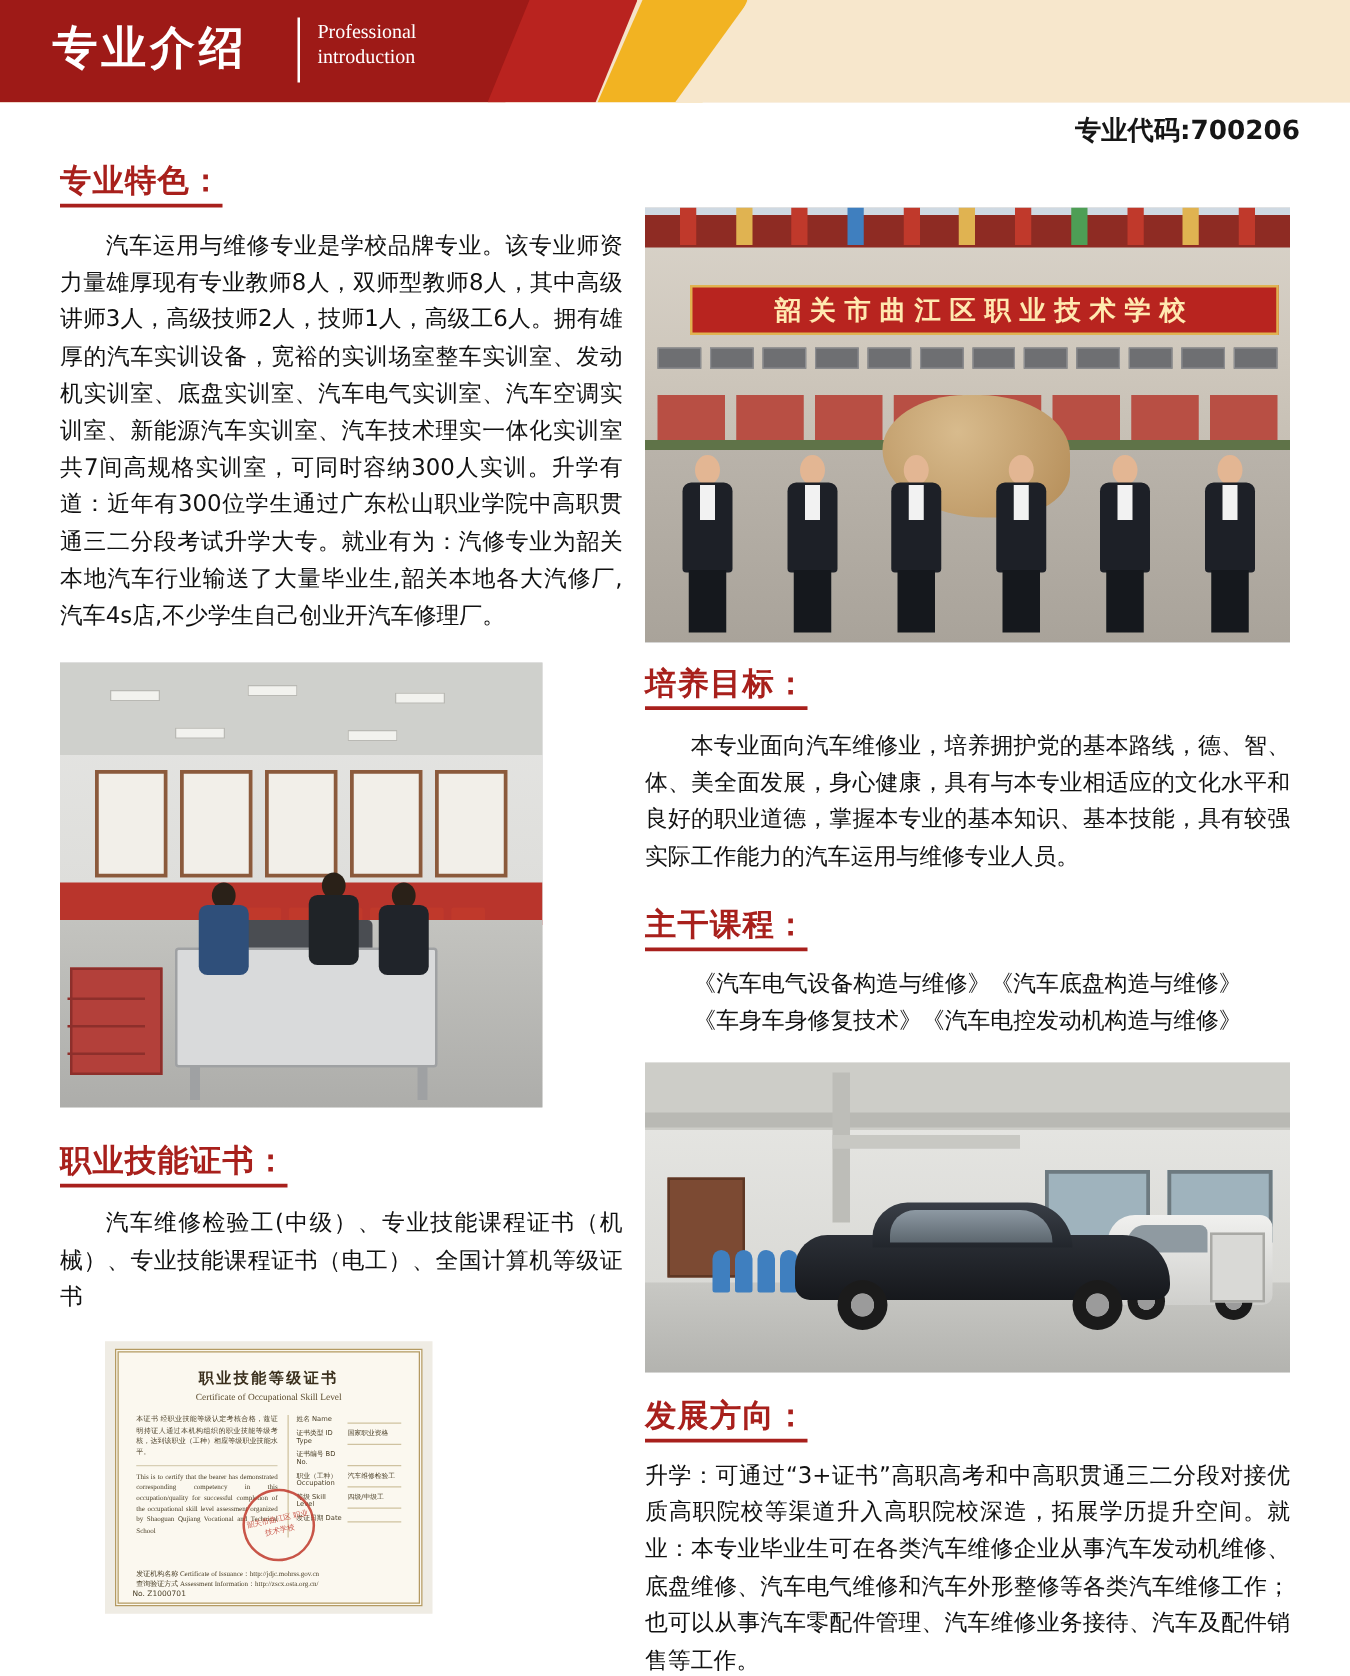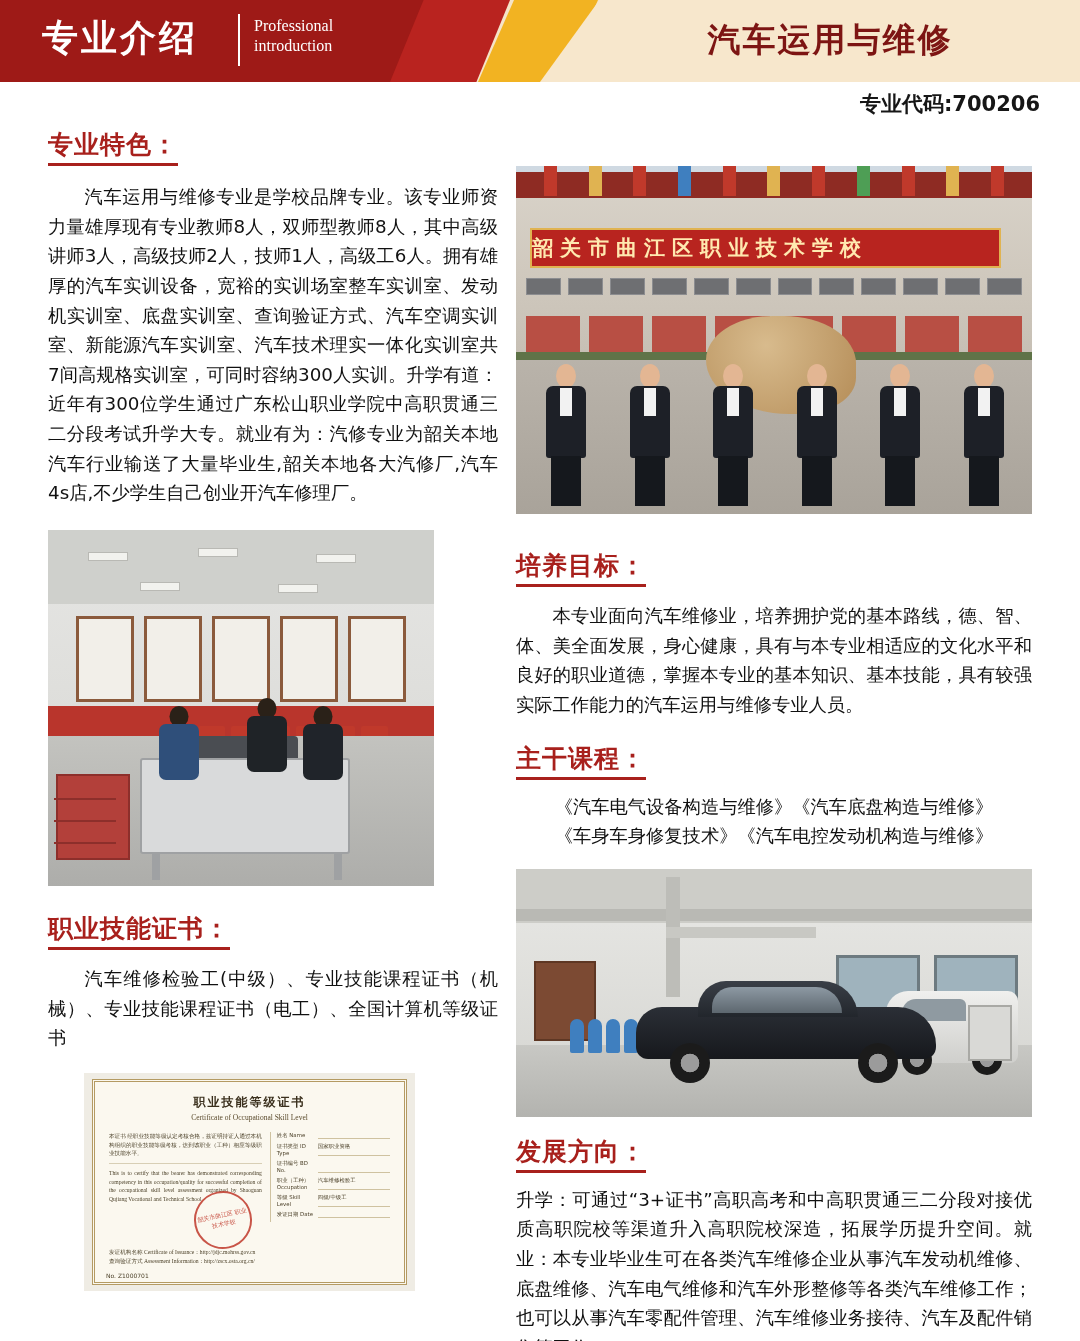--- a/index.html
+++ b/index.html
@@ -97,23 +97,23 @@
   .sp-sky { position:absolute; inset:0; background:linear-gradient(#cfd9e2,#e3e9ee); }
   .sp-building {
     position:absolute; left:0; top:18px; width:516px; height:176px;
     background:linear-gradient(180deg,#d8d2c8 0%,#cfc8bd 55%,#c6bfb4 100%);
   }
   .sp-roof {
     position:absolute; left:0; top:6px; width:516px; height:26px;
     background:#8e2b23;
   }
   .sp-banner {
-    position:absolute; left:14px; top:62px; width:471px; height:40px;
+    position:absolute; left:36px; top:62px; width:471px; height:40px;
     background:#b8241f; border:2px solid #e0b351;
-    display:flex; align-items:center; justify-content:flex-start;
+    display:flex; align-items:center; justify-content:center;
   }
   .sp-banner span {
     color:#ffe9b0; font-size:21px; font-weight:bold; letter-spacing:7px;
     font-family:"DejaVu Sans", sans-serif;
   }
   .sp-win-row {
     position:absolute; left:10px; width:496px; display:flex; gap:7px;
   }
   .sp-win { flex:1; height:17px; background:#6e6f72; border:1px solid #8c8d90; }
   .sp-pillar-row { position:absolute; left:10px; top:150px; width:496px; display:flex; gap:9px; }
@@ -151,21 +151,21 @@
   .wp-engine { position:absolute; left:140px; top:206px; width:110px; height:34px; background:#4a4d52; border-radius:4px; }
   .wp-student { position:absolute; width:46px; }
   .wp-s-head { position:absolute; left:50%; transform:translateX(-50%); top:0; width:19px; height:21px; border-radius:50%; background:#2a2118; }
   .wp-s-body { position:absolute; left:50%; transform:translateX(-50%); top:18px; width:40px; height:56px; border-radius:7px; }
   .wp-cabinet { position:absolute; left:8px; top:244px; width:74px; height:86px; background:#b3403a; border:2px solid #8d2f2b; }
   .wp-cab-line { position:absolute; left:6px; width:62px; height:2px; background:#8d2f2b; }
   .wp-seats { position:absolute; left:150px; top:196px; width:190px; height:34px; display:flex; gap:6px; }
   .wp-seat { flex:1; background:#c0392b; border-radius:2px; }
 
   
-  .cert-photo { width:331px; height:218px; background:#efece4; }
+  .cert-photo { width:262px; height:218px; background:#efece4; }
   .cert-frame { position:absolute; left:8px; top:6px; right:8px; bottom:6px; border:3px double #b49a62; background:#fbf8ef; }
   .cert-title { text-align:center; margin-top:12px; font-size:12px; font-weight:bold; color:#3a2f1c; font-family:"DejaVu Sans", sans-serif; letter-spacing:2px;}
   .cert-sub { text-align:center; font-size:7.5px; color:#5a4a2c; font-family:"Liberation Serif",serif; margin-top:2px; }
   .cert-cols { display:flex; gap:8px; padding:10px 14px 0 14px; }
   .cert-left { flex:1.35; }
   .cert-right { flex:1; border-left:1px solid #cfc2a0; padding-left:6px; }
   .cert-line { height:1px; background:#d8cfb5; margin:5px 0; }
   .cert-para { font-size:5.6px; line-height:1.55; color:#4a3f27; font-family:"Liberation Serif",serif; text-align:justify; }
   .cert-field { display:flex; font-size:5.4px; color:#4a3f27; gap:3px; margin-bottom:4px; font-family:"DejaVu Sans",sans-serif; }
   .cert-field .lbl { width:38px; }
@@ -226,29 +226,28 @@
   <div class="hdr-red"></div>
   <div class="hdr-red2"></div>
   <div class="hdr-yellow"></div>
   <div class="hdr-cream"></div>
   <div class="hdr-title-cn">专业介绍</div>
   <div class="hdr-divider"></div>
   <div class="hdr-en">
     <div>Professional</div>
     <div>introduction</div>
   </div>
-  <div class="hdr-right">汽车运用与维修</div>
 </div>
 <div class="major-code">专业代码:700206</div>
 
 <div class="left-col">
 
   <div class="sec-h">专业特色：</div>
 
-  <div class="body-txt indent" style="margin-top:16px;">汽车运用与维修专业是学校品牌专业。该专业师资力量雄厚现有专业教师8人，双师型教师8人，其中高级讲师3人，高级技师2人，技师1人，高级工6人。拥有雄厚的汽车实训设备，宽裕的实训场室整车实训室、发动机实训室、底盘实训室、查询验证方式、汽车空调实训室、新能源汽车实训室、汽车技术理实一体化实训室共7间高规格实训室，可同时容纳300人实训。升学有道：近年有300位学生通过广东松山职业学院中高职贯通三二分段考试升学大专。就业有为：汽修专业为韶关本地汽车行业输送了大量毕业生,韶关本地各大汽修厂,汽车4s店,不少学生自己创业开汽车修理厂。</div>
+  <div class="body-txt indent" style="margin-top:16px;">汽车运用与维修专业是学校品牌专业。该专业师资力量雄厚现有专业教师8人，双师型教师8人，其中高级讲师3人，高级技师2人，技师1人，高级工6人。拥有雄厚的汽车实训设备，宽裕的实训场室整车实训室、发动机实训室、底盘实训室、汽车电气实训室、汽车空调实训室、新能源汽车实训室、汽车技术理实一体化实训室共7间高规格实训室，可同时容纳300人实训。升学有道：近年有300位学生通过广东松山职业学院中高职贯通三二分段考试升学大专。就业有为：汽修专业为韶关本地汽车行业输送了大量毕业生,韶关本地各大汽修厂,汽车4s店,不少学生自己创业开汽车修理厂。</div>
 
   
   <div class="photo workshop-photo" style="margin-top:22px;">
     <div class="wp-wall"></div>
     <div class="wp-ceiling"></div>
     <div class="wp-lamp" style="left:40px;top:22px;"></div>
     <div class="wp-lamp" style="left:150px;top:18px;"></div>
     <div class="wp-lamp" style="left:268px;top:24px;"></div>
     <div class="wp-lamp" style="left:92px;top:52px;"></div>
     <div class="wp-lamp" style="left:230px;top:54px;"></div>
@@ -430,21 +429,21 @@
         </div>
       <div class="sp-person">
           <div class="sp-head"></div>
           <div class="sp-body"></div>
           <div class="sp-shirt"></div>
           <div class="sp-legs"></div>
         </div>
     </div>
   </div>
 
-  <div class="sec-h" style="margin-top:35px;">培养目标：</div>
+  <div class="sec-h" style="margin-top:16px;">培养目标：</div>
   <div class="body-txt indent" style="margin-top:14px;">本专业面向汽车维修业，培养拥护党的基本路线，德、智、体、美全面发展，身心健康，具有与本专业相适应的文化水平和良好的职业道德，掌握本专业的基本知识、基本技能，具有较强实际工作能力的汽车运用与维修专业人员。</div>
 
   <div class="sec-h" style="margin-top:22px;text-align:right;">主干课程：</div>
   <div class="body-txt" style="margin-top:12px; text-align:center;">
     <div>《汽车电气设备构造与维修》《汽车底盘构造与维修》</div>
     <div>《车身车身修复技术》《汽车电控发动机构造与维修》</div>
   </div>
 
   
   <div class="photo car-photo" style="margin-top:18px;">

